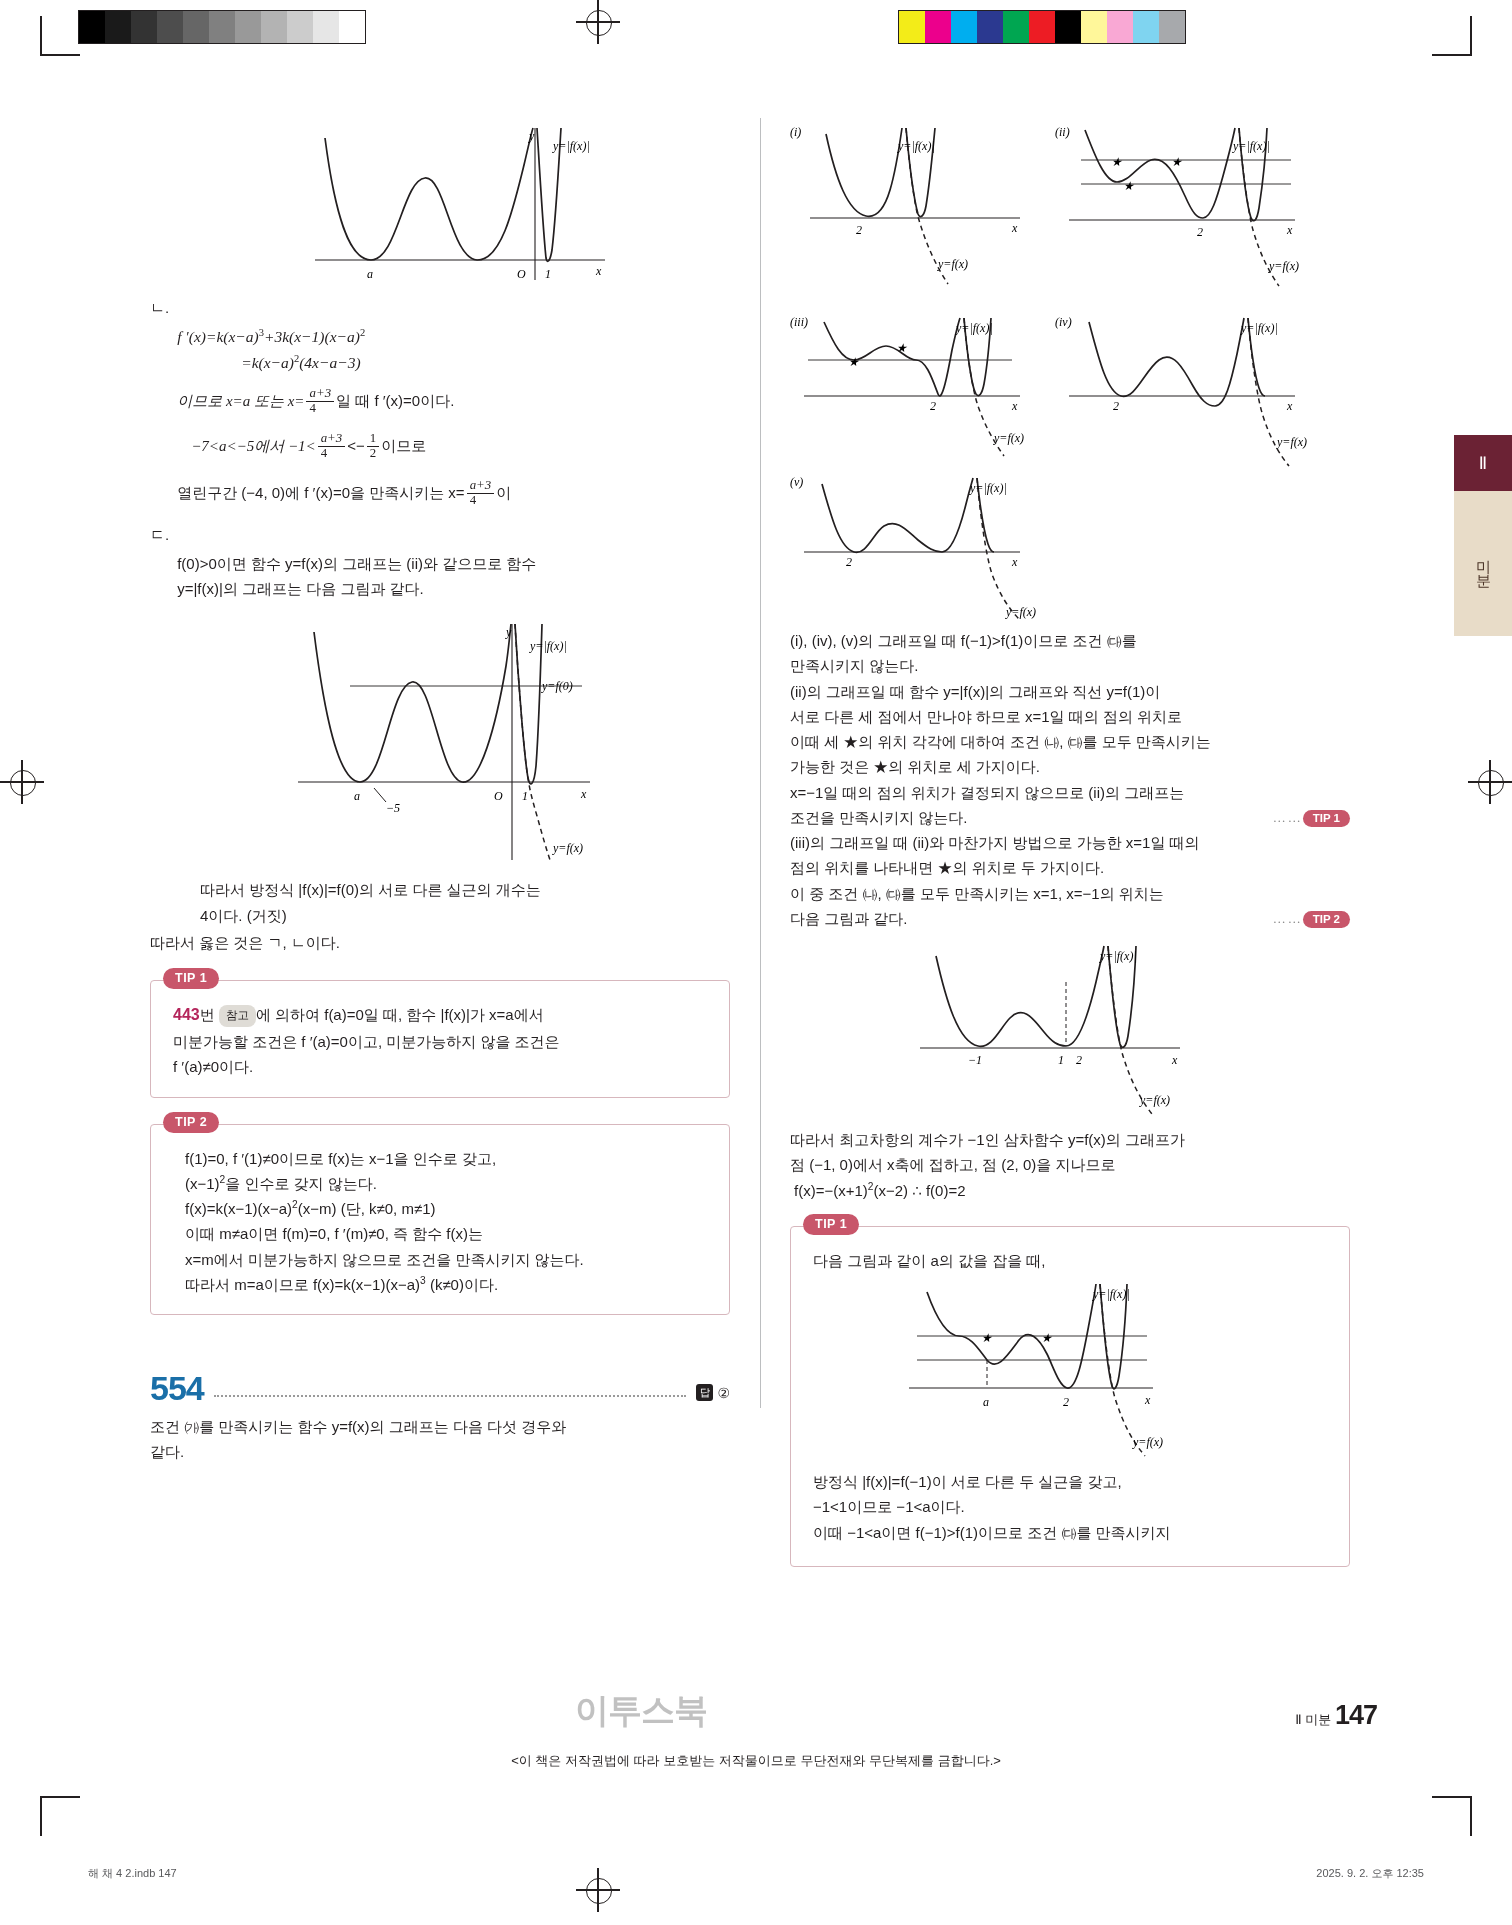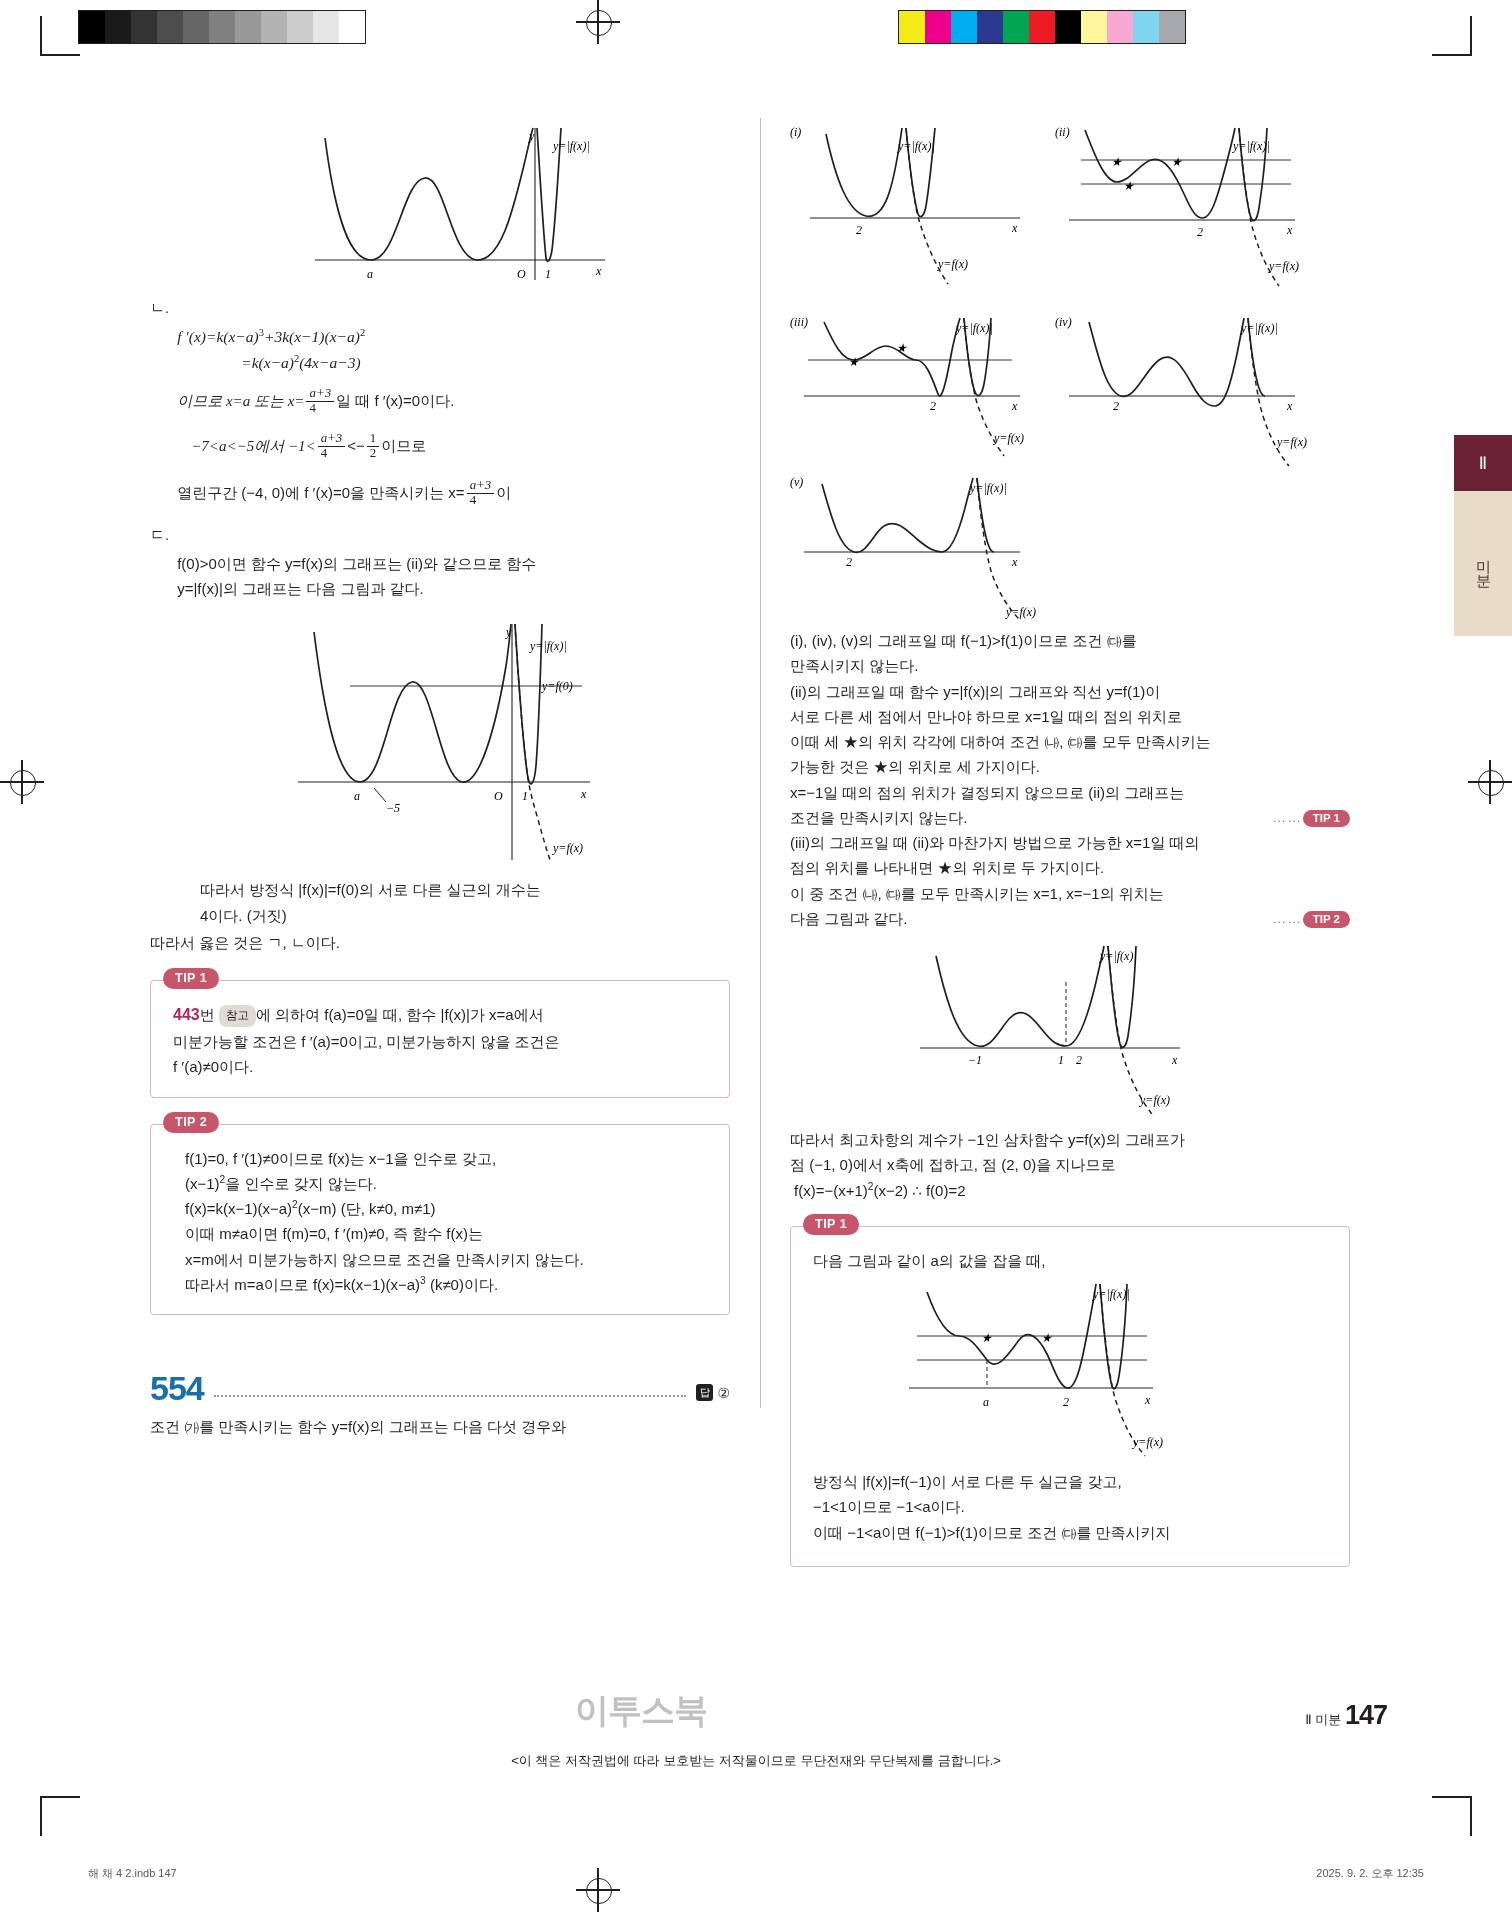--- a/index.html
+++ b/index.html
@@ -58,21 +58,21 @@
   
   .tabbox{position:absolute;right:0;top:435px;width:58px;}
   .tabtop{background:#6b2234;color:#fff;height:56px;display:flex;align-items:center;justify-content:center;font-family:"Liberation Sans",sans-serif;font-size:17px;}
   .tabbot{background:#e8dcc8;color:#4a3326;height:145px;display:flex;align-items:center;justify-content:center;font-family:"Liberation Sans",sans-serif;font-size:15px;}
   .tabbot span{writing-mode:vertical-rl;}
 
   
   .logo{position:absolute;left:556px;top:1688px;width:170px;text-align:center;}
   .logo .lt{font-family:"Liberation Sans",sans-serif;font-size:34px;font-weight:bold;color:#8f8f8f;letter-spacing:-1px;opacity:.55;}
   .copyright{position:absolute;left:0;top:1752px;width:1512px;text-align:center;font-family:"Liberation Sans",sans-serif;font-size:13px;}
-  .pagefoot{position:absolute;right:125px;top:1700px;font-family:"Liberation Sans",sans-serif;font-size:13px;color:#231f20;}
+  .pagefoot{position:absolute;right:135px;top:1700px;font-family:"Liberation Sans",sans-serif;font-size:13px;color:#231f20;}
   .pagefoot b{font-size:27px;letter-spacing:-1px;}
   .indb{position:absolute;left:88px;top:1866px;font-family:"Liberation Sans",sans-serif;font-size:11px;color:#58595b;}
   .stamp{position:absolute;right:88px;top:1866px;font-family:"Liberation Sans",sans-serif;font-size:11px;color:#58595b;}
 
   
   svg{overflow:visible;}
   .fg text{font-family:"Liberation Serif",serif;font-size:12px;}
   .fgi text{font-style:italic;}
   .axis{stroke:#231f20;stroke-width:1.1;fill:none;}
   .curve{stroke:#231f20;stroke-width:1.7;fill:none;}
@@ -236,20 +236,21 @@
 
     <div class="prob">
       <div class="num">554</div>
       <div class="dots"></div>
       <div class="ans">
         <span class="ansbadge">답</span>
         <span>②</span>
       </div>
     </div>
     <p class="ln ko" style="margin-top:10px;">조건 ㈎를 만족시키는 함수 y=f(x)의 그래프는 다음 다섯 경우와</p>
+    <p class="ln ko">같다.</p>
   </div>
 
   <div class="colR">
 
     <div style="position:relative;height:190px;">
 
       <div style="position:absolute;left:0;top:0;">
         <svg class="fg fgi" width="250" height="185" viewBox="0 0 250 185">
           <text x="0" y="16" font-style="normal">(i)</text>
           <line class="axis" x1="20" y1="98" x2="230" y2="98"></line>

